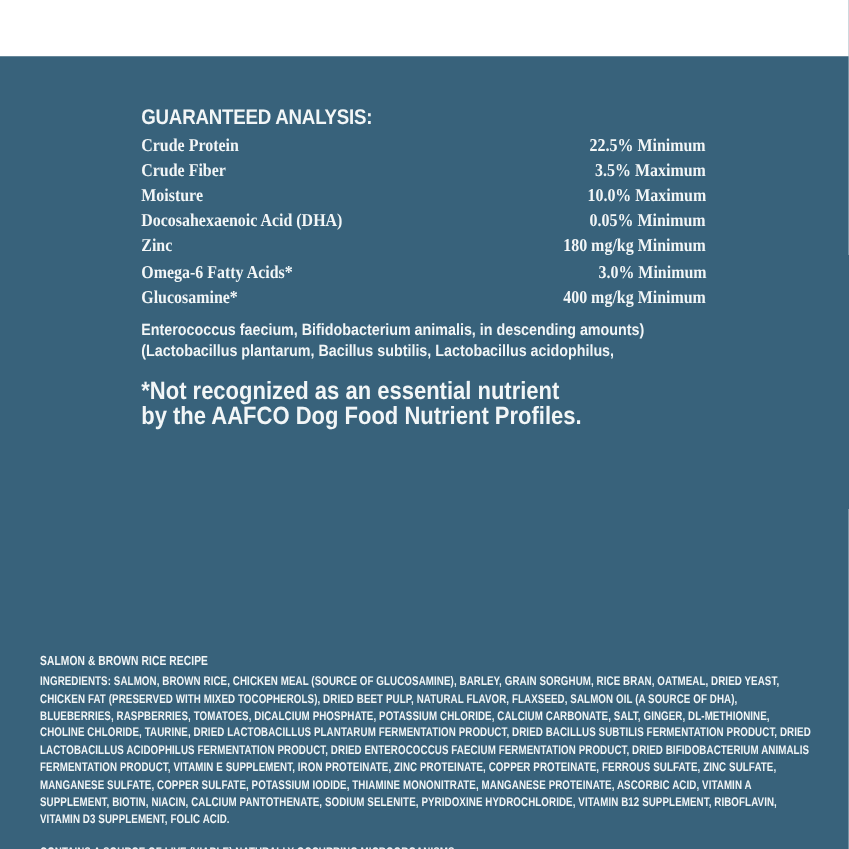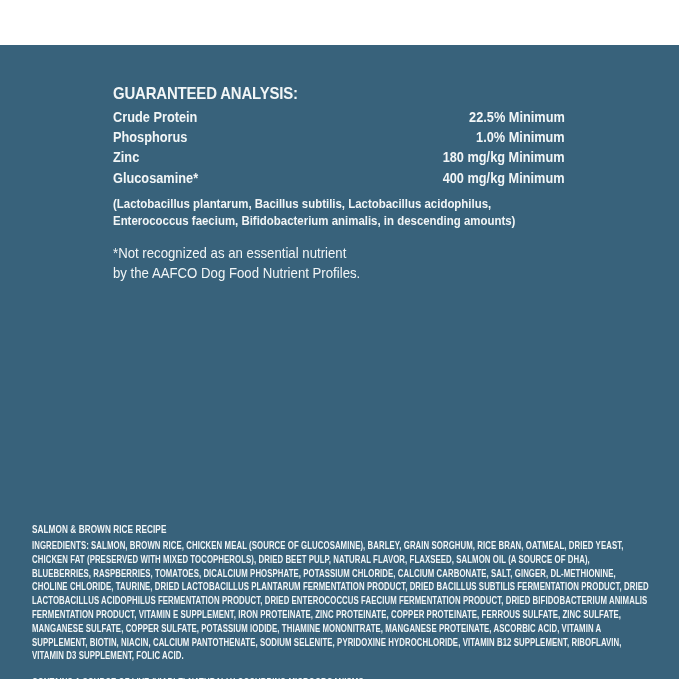--- a/index.html
+++ b/index.html
@@ -23,39 +23,39 @@
     left: 113px;
     top: 39px;
     width: 452px;
   }
   .ga-title {
     font-size: 17px;
     font-weight: 700;
     letter-spacing: -0.2px;
     height: 22px;
   }
-  .ga-rows { margin-top: 1px; }
+  .ga-rows { margin-top: 1px; font-family: Liberation Serif, serif; }
   .ga-row {
     display: flex;
     justify-content: space-between;
     align-items: center;
     height: 20.2px;
     font-size: 14.5px;
     font-weight: 700;
   }
   .ga-note {
     margin-top: 7px;
     font-size: 13px;
     font-weight: 700;
     line-height: 17px;
   }
   .ga-footnote {
     margin-top: 14px;
-    font-size: 15px;
-    font-weight: 400;
+    font-size: 20px;
+    font-weight: 700;
     line-height: 20px;
   }
 
   .bottom {
     position: absolute;
     left: 32px;
     top: 478px;
     width: 792px;
     transform: scaleX(0.78);
     transform-origin: 0 0;
@@ -89,39 +89,51 @@
     <div class="ga-title">
       <span class="sqzL">GUARANTEED ANALYSIS:</span>
     </div>
 
     <div class="ga-rows">
       <div class="ga-row">
         <span class="sqzL">Crude Protein</span>
         <span class="sqzR">22.5% Minimum</span>
       </div>
       <div class="ga-row">
-        <span class="sqzL">Phosphorus</span>
-        <span class="sqzR">1.0% Minimum</span>
+        <span class="sqzL">Crude Fiber</span>
+        <span class="sqzR">3.5% Maximum</span>
+      </div>
+      <div class="ga-row">
+        <span class="sqzL">Moisture</span>
+        <span class="sqzR">10.0% Maximum</span>
+      </div>
+      <div class="ga-row">
+        <span class="sqzL">Docosahexaenoic Acid (DHA)</span>
+        <span class="sqzR">0.05% Minimum</span>
       </div>
       <div class="ga-row">
         <span class="sqzL">Zinc</span>
         <span class="sqzR">180 mg/kg Minimum</span>
+      </div>
+      <div class="ga-row">
+        <span class="sqzL">Omega-6 Fatty Acids*</span>
+        <span class="sqzR">3.0% Minimum</span>
       </div>
       <div class="ga-row">
         <span class="sqzL">Glucosamine*</span>
         <span class="sqzR">400 mg/kg Minimum</span>
       </div>
     </div>
 
     <div class="ga-note">
       <div>
-        <span class="sqzL">(Lactobacillus plantarum, Bacillus subtilis, Lactobacillus acidophilus,</span>
+        <span class="sqzL">Enterococcus faecium, Bifidobacterium animalis, in descending amounts)</span>
       </div>
       <div>
-        <span class="sqzL">Enterococcus faecium, Bifidobacterium animalis, in descending amounts)</span>
+        <span class="sqzL">(Lactobacillus plantarum, Bacillus subtilis, Lactobacillus acidophilus,</span>
       </div>
     </div>
 
     <div class="ga-footnote">
       <div>
         <span class="sqzL">*Not recognized as an essential nutrient</span>
       </div>
       <div>
         <span class="sqzL">by the AAFCO Dog Food Nutrient Profiles.</span>
       </div>

